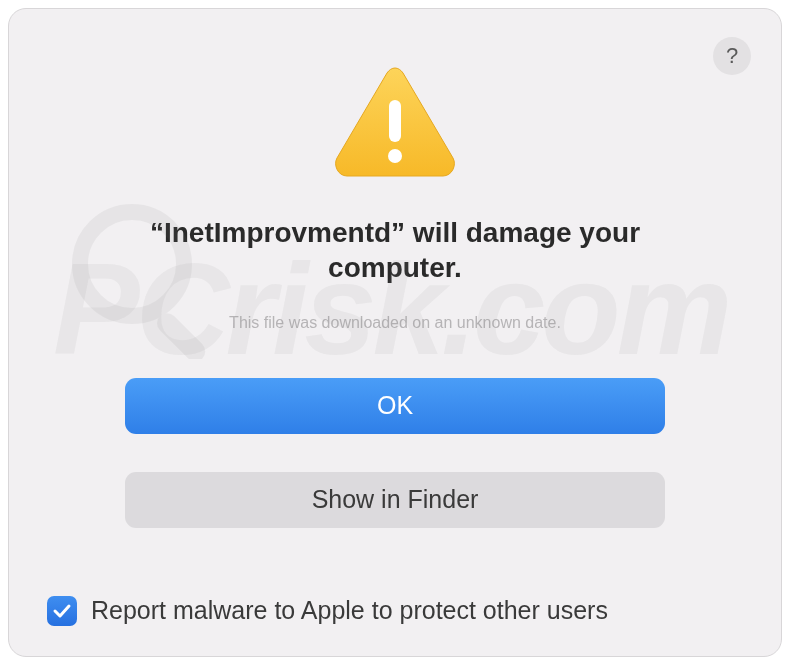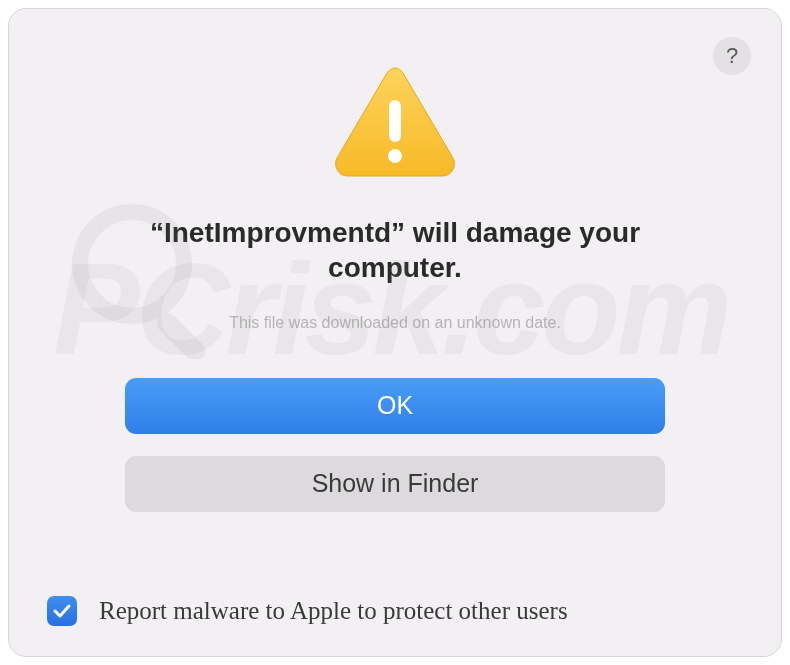--- a/index.html
+++ b/index.html
@@ -90,29 +90,29 @@
     align-items: center;
     justify-content: center;
   }
   .btn-primary {
     background: linear-gradient(180deg, #4a9df7 0%, #2f7fe8 100%);
     color: #fff;
   }
   .btn-secondary {
     background: #dcdadd;
     color: #3a3a3a;
+    margin-top: 16px;
   }
   .checkbox-row {
     position: absolute;
     left: 38px;
     bottom: 30px;
     display: flex;
-    align-items: center;
-    gap: 22px;
-    font-family: Liberation Serif, serif;
+    align-items: flex-start;
+    gap: 14px;
   }
   .checkbox {
     width: 30px;
     height: 30px;
     border-radius: 7px;
     background: linear-gradient(180deg, #3f8ef0 0%, #2670e0 100%);
     display: flex;
     align-items: center;
     justify-content: center;
     cursor: pointer;

